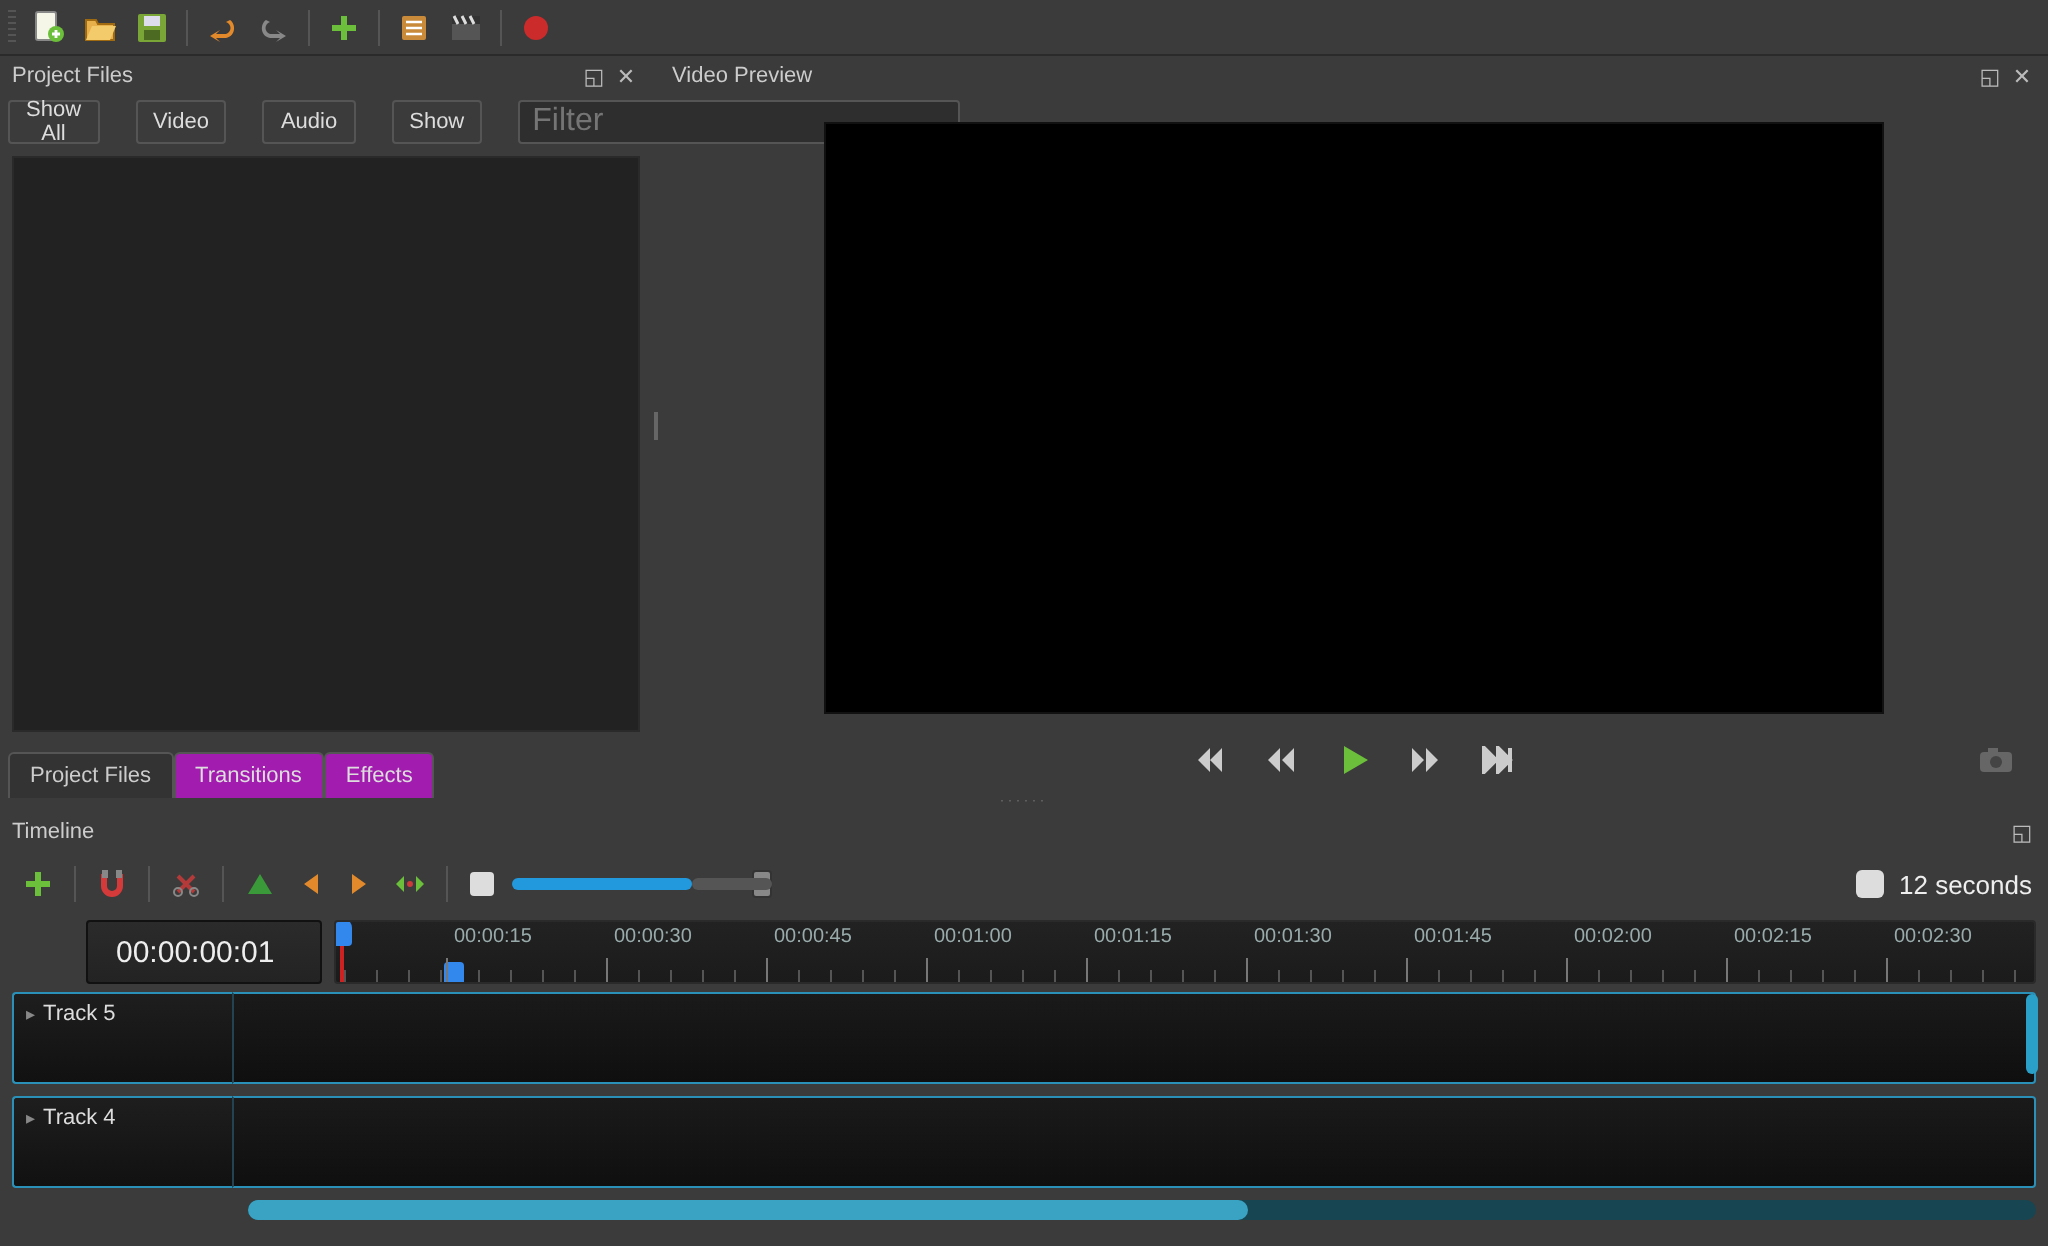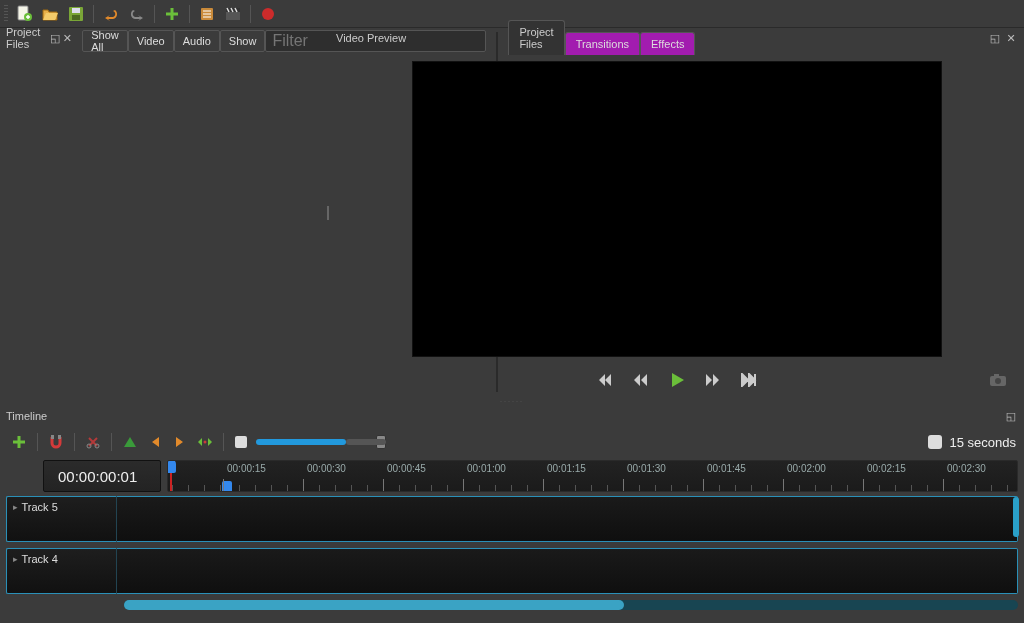--- a/index.html
+++ b/index.html
@@ -6,29 +6,29 @@
 html, body { width: 1024px; height: 623px; overflow: hidden; background: #3b3b3b; font-family: "Segoe UI", Arial, sans-serif; color: #ddd; font-size: 12px; user-select: none; }
 
 
 .toolbar { height: 28px; background: #3b3b3b; display: flex; align-items: center; padding: 0 4px; gap: 2px; border-bottom: 1px solid #2a2a2a; }
 .toolbar .grip { width: 4px; height: 18px; background: repeating-linear-gradient(#555 0 1px, transparent 1px 3px); margin-right: 2px; }
 .toolbar .tbtn { width: 24px; height: 24px; display: flex; align-items: center; justify-content: center; cursor: pointer; border-radius: 2px; }
 .toolbar .sep { width: 1px; height: 18px; background: #555; margin: 0 3px; }
 
 
 .panels { display: flex; height: 370px; }
-.left { width: 326px; display: flex; flex-direction: row; }
+.left { width: 326px; display: flex; flex-direction: column; }
 .right { flex: 1; display: flex; flex-direction: column; }
 .panel-title { height: 20px; display: flex; align-items: center; padding: 0 6px; font-size: 11px; color: #ccc; }
 .panel-title .spacer { flex: 1; }
 .panel-title .pbtn { width: 14px; height: 14px; display: flex; align-items: center; justify-content: center; cursor: pointer; margin-left: 2px; color: #bbb; font-size: 11px; }
 
 
 .filter-row { height: 26px; display: flex; align-items: center; gap: 0; padding: 4px; }
-.filter-btn { height: 22px; padding: 0 8px; display: flex; align-items: center; background: #3b3b3b; border: 1px solid #555; border-radius: 2px; margin-right: 0; font-size: 11px; cursor: pointer; color:#ddd; }
+.filter-btn { height: 22px; padding: 0 8px; display: flex; align-items: center; background: #3b3b3b; border: 1px solid #555; border-radius: 2px; margin-right: 18px; font-size: 11px; cursor: pointer; color:#ddd;text-align:center; }
 .filter-input { flex: 1; height: 22px; background: #2e2e2e; border: 1px solid #555; border-radius: 2px; padding: 0 6px; color: #aaa; font-size: 16px; outline: none; }
 .project-area { margin: 4px 6px 6px 6px; flex: 1; background: #222; border: 1px solid #2a2a2a; }
 
 
 .tabs { height: 26px; display: flex; align-items: flex-end; padding: 0 4px; gap: 0; background: #3b3b3b; }
 .tab { padding: 5px 10px; font-size: 11px; border: 1px solid #555; border-bottom: none; background: #a21caf; cursor: pointer; position: relative; top: 1px; border-radius: 3px 3px 0 0; color:#ddd;}
 .tab.inactive { background: #333; color:#ccc; }
 
 
 .preview-wrap { flex:1; display:flex; align-items:center; justify-content:center; padding: 10px 50px 4px 50px; }
@@ -269,21 +269,21 @@
         <circle cx="8" cy="6" r="1.5" fill="#cc3a3a"></circle>
       </svg>
     </div>
   <div class="sep"></div>
   <div class="zoom-mark"></div>
   <div class="zoom-slider">
       <div class="zoom-knob"></div>
     </div>
   <div class="tl-right">
     <div class="chk"></div>
-    <span>15 seconds</span>
+    <span>12 seconds</span>
   </div>
 </div>
 
 <div class="ruler-row">
   <div class="timecode">00:00:00:01</div>
   <div class="ruler" id="ruler">
     <div class="playhead" style="left:2px;">
         <div class="playhead-marker"></div>
       </div>
     <div class="blue-handle" style="left:54px;"></div>

